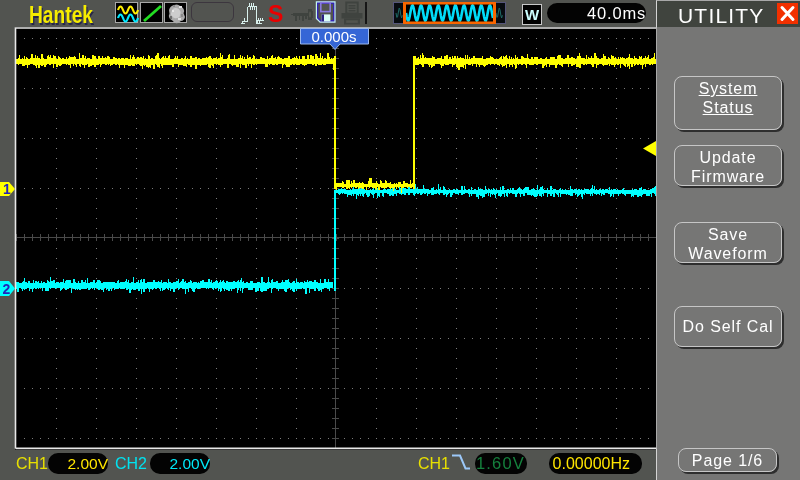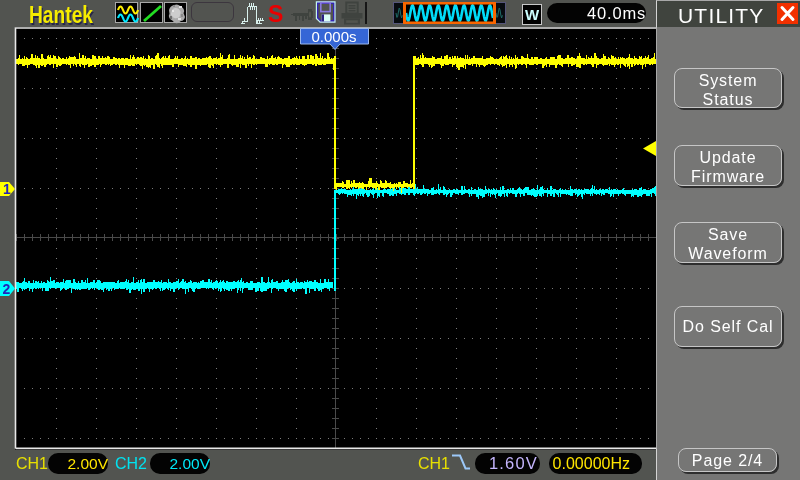--- a/index.html
+++ b/index.html
@@ -113,37 +113,37 @@
 <div style="position:absolute; left:522px; top:4px; width:20px; height:21px; background:#000;
   border:1px solid #c8c8c8; color:#ccffff; font-size:15px; font-weight:bold; text-align:center; line-height:19px;">W</div>
 <div class="pill" style="left:547px; top:3px; width:99px; height:20px; line-height:20px; font-size:16.5px; letter-spacing:0.8px;">40.0ms</div>
 
 <div style="position:absolute; left:777px; top:3px;">
     <svg width="21" height="21" viewBox="0 0 21 21">
 <rect width="21" height="21" fill="#f23000"></rect>
 <path d="M5 4.5 L16 16.5 M16 4.5 L5 16.5" stroke="#ffffff" stroke-width="3" stroke-linecap="round"></path>
 </svg>
   </div>
-<div class="pbtn" style="top:68px; height:40px;">System<br>Status</div>
+<div class="pbtn" style="top:76px; height:54px;text-decoration:underline;">System<br>Status</div>
 <div class="pbtn" style="top:145px; height:41px;">Update<br>Firmware</div>
 <div class="pbtn" style="top:222px; height:41px;">Save<br>Waveform</div>
 <div class="pbtn" style="top:306px; height:41px; line-height:36px;">Do Self Cal</div>
-<div class="pbtn" style="left:678px; top:448px; width:99px; height:24px; line-height:20px;">Page 2/4</div>
+<div class="pbtn" style="left:678px; top:448px; width:99px; height:24px; line-height:20px;">Page 1/6</div>
 
 <div style="position:absolute; left:16px; top:455px; color:#e8e000; font-size:16px;">CH1</div>
 <div class="pill" style="left:48px; width:60px; color:#ffe600;">2.00V</div>
 <div style="position:absolute; left:115px; top:455px; color:#00e2f0; font-size:16px;">CH2</div>
 <div class="pill" style="left:150px; width:60px; color:#00e8f8;">2.00V</div>
 <div style="position:absolute; left:418px; top:455px; color:#e8e000; font-size:16px;">CH1</div>
 <div style="position:absolute; left:451px; top:452px;">
     <svg width="20" height="20" viewBox="0 0 20 20">
 <path d="M1 3.5 h8 l5.5 13 h4.5" stroke="#9cc8f8" stroke-width="2" fill="none"></path>
 </svg>
   </div>
-<div class="pill" style="left:475px; width:65px; color:#c4b5fd; text-align:right; padding-right:2px; font-size:16.5px; letter-spacing:1.2px;">1.60V</div>
+<div class="pill" style="left:475px; width:52px; color:#15803d; text-align:right; padding-right:2px; font-size:16.5px; letter-spacing:1.2px;">1.60V</div>
 <div class="pill" style="left:549px; width:93px; color:#ffe600; text-align:right; padding-right:12px; font-size:16px;">0.00000Hz</div>
 
 <div style="position:absolute; left:0; top:0;">
     <svg id="scope" width="800" height="480" viewBox="0 0 800 480">
       <rect x="15.5" y="27.5" width="640.7" height="421" fill="#000"></rect>
       <defs>
 <pattern id="hd" x="16" y="38" width="8" height="50" patternUnits="userSpaceOnUse">
           <rect width="1" height="1" fill="#7c7c7c"></rect>
         </pattern>
 <pattern id="vd" x="16" y="38" width="40" height="10" patternUnits="userSpaceOnUse">

